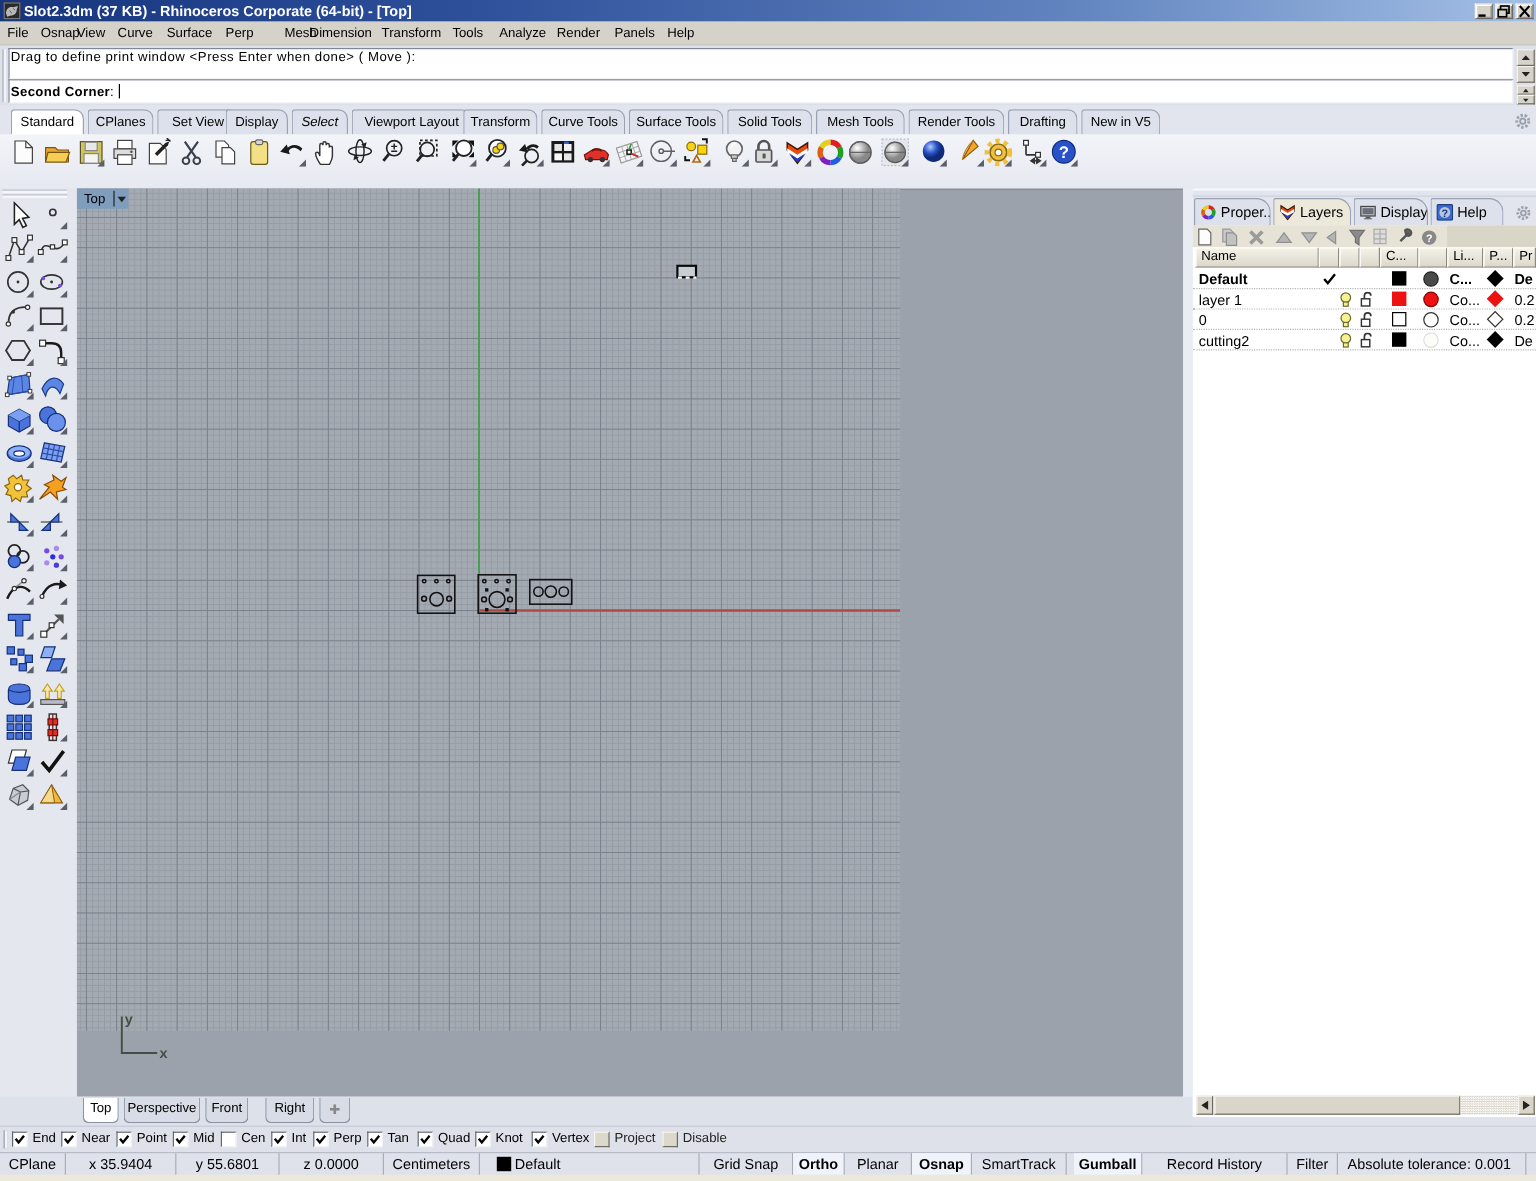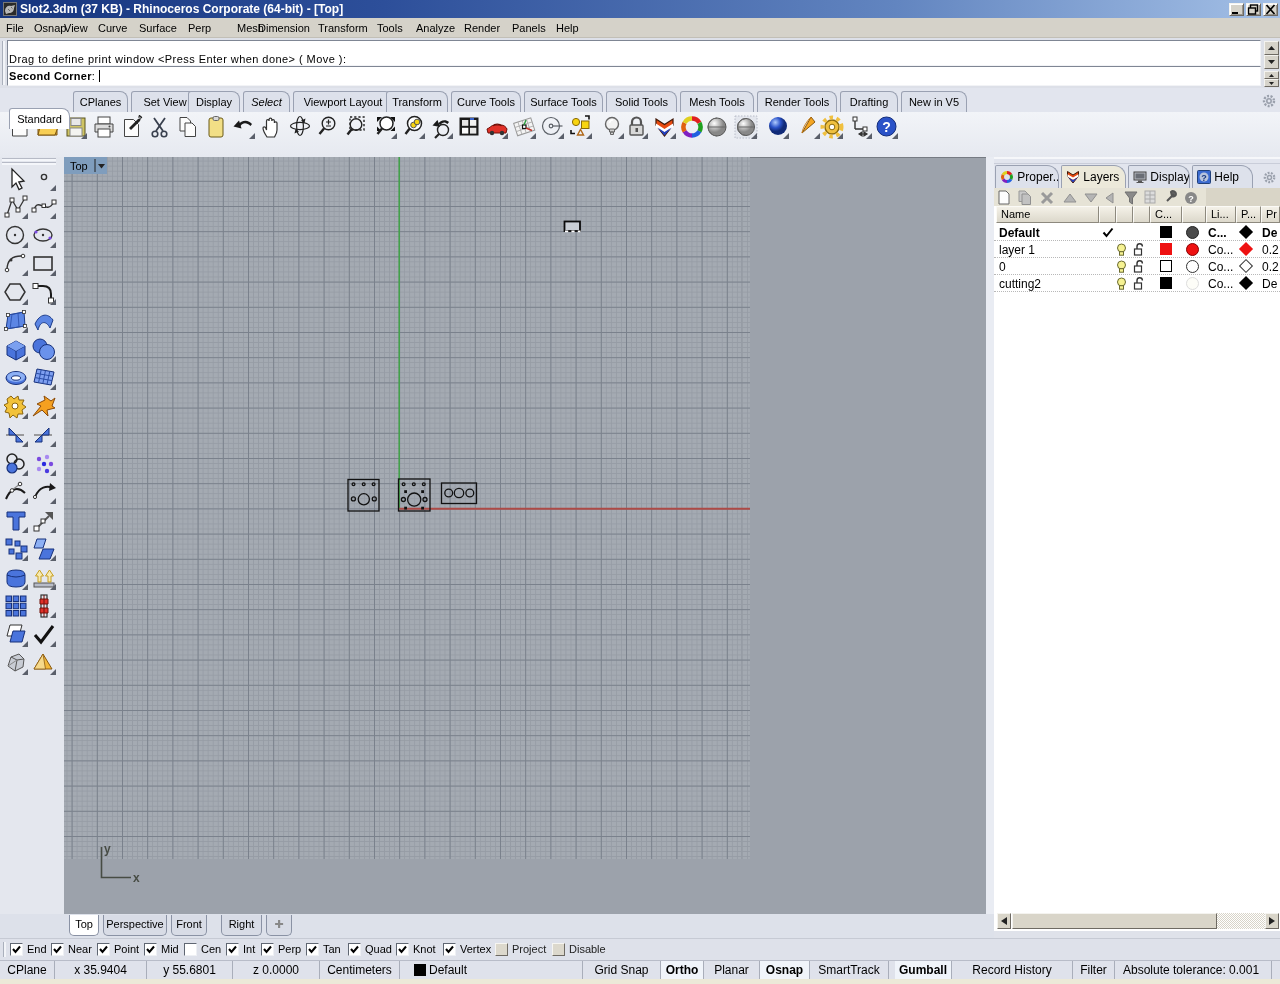--- a/index.html
+++ b/index.html
@@ -12,30 +12,30 @@
 #titlebar .ttext { position:absolute; left:20px; top:2px; color:#fff; font-weight:bold; font-size:12px; }
 #appicon { position:absolute; left:3px; top:2px; width:14px; height:14px; background:#2a2a2a; border:1px solid #777; }
 .winbtn { position:absolute; top:3px; width:15px; height:13px; background:#d6d3ca; border:1px solid; border-color:#f4f3ef #6e6a63 #6e6a63 #f4f3ef; box-shadow:inset 1px 1px 0 #fff, inset -1px -1px 0 #9a968e; font-size:9px; text-align:center; line-height:11px; font-weight:bold; color:#000; }
 
 
 #menubar { left:0; top:18px; width:1280px; height:20px; background:#d5d2c9; border-bottom:1px solid #c2bfb6; }
 #menubar span { position:absolute; top:4px; font-size:11px; }
 
 
 #cmdwrap { left:0; top:38px; width:1280px; height:50px; background:#dde0e8; }
-#cmdhist { position:absolute; left:7px; top:2px; width:1254px; height:26px; background:#fff; border:1px solid; border-color:#7f8694 #f2f3f6 #f2f3f6 #7f8694; padding:12px 0 0 1px; font-size:11px; letter-spacing:0.45px; }
+#cmdhist { position:absolute; left:7px; top:2px; width:1254px; height:26px; background:#fff; border:1px solid; border-color:#7f8694 #f2f3f6 #f2f3f6 #7f8694; padding:1px 0 0 1px; font-size:11px; letter-spacing:0.45px; }
 #cmdinput { position:absolute; left:7px; top:28px; width:1254px; height:20px; background:#fff; border:1px solid; border-color:#7f8694 #f2f3f6 #f2f3f6 #7f8694; padding:3px 0 0 1px; font-size:11px; letter-spacing:0.3px; }
 .caret { display:inline-block; width:1px; height:12px; background:#000; vertical-align:-2px; margin-left:4px; }
 .scb { position:absolute; left:1264px; width:15px; background:#d6d3ca; border:1px solid; border-color:#f4f3ef #6e6a63 #6e6a63 #f4f3ef; }
 .scb svg { display:block; margin:auto; }
 
 
 #tabrow { left:0; top:88px; width:1280px; height:24px; background:#e2e5ee; }
 .ttab { position:absolute; top:3px; height:21px; border:1px solid #9aa1b2; border-bottom:none; border-radius:3px 8px 0 0; background:#dde1eb; font-size:11px; text-align:center; padding-top:4px; color:#000; }
-.ttab.act { background:#fff; z-index:2;margin-top:17px; }
+.ttab.act { background:#fff; z-index:2; }
 
 
 #toolbar { left:0; top:112px; width:1280px; height:45px; background:linear-gradient(#f2f4f8,#e6e9f0); }
 .ti { position:absolute; top:3px; width:24px; height:24px; }
 
 
 #sidebar { left:0; top:157px; width:64px; height:757px; background:#e4e7ee; }
 .si { position:absolute; width:26px; height:26px; }
 #viewport { left:64px; top:157px; width:922px; height:757px; }
 #vgap { left:986px; top:157px; width:8px; height:757px; background:#e9ecf3; }

